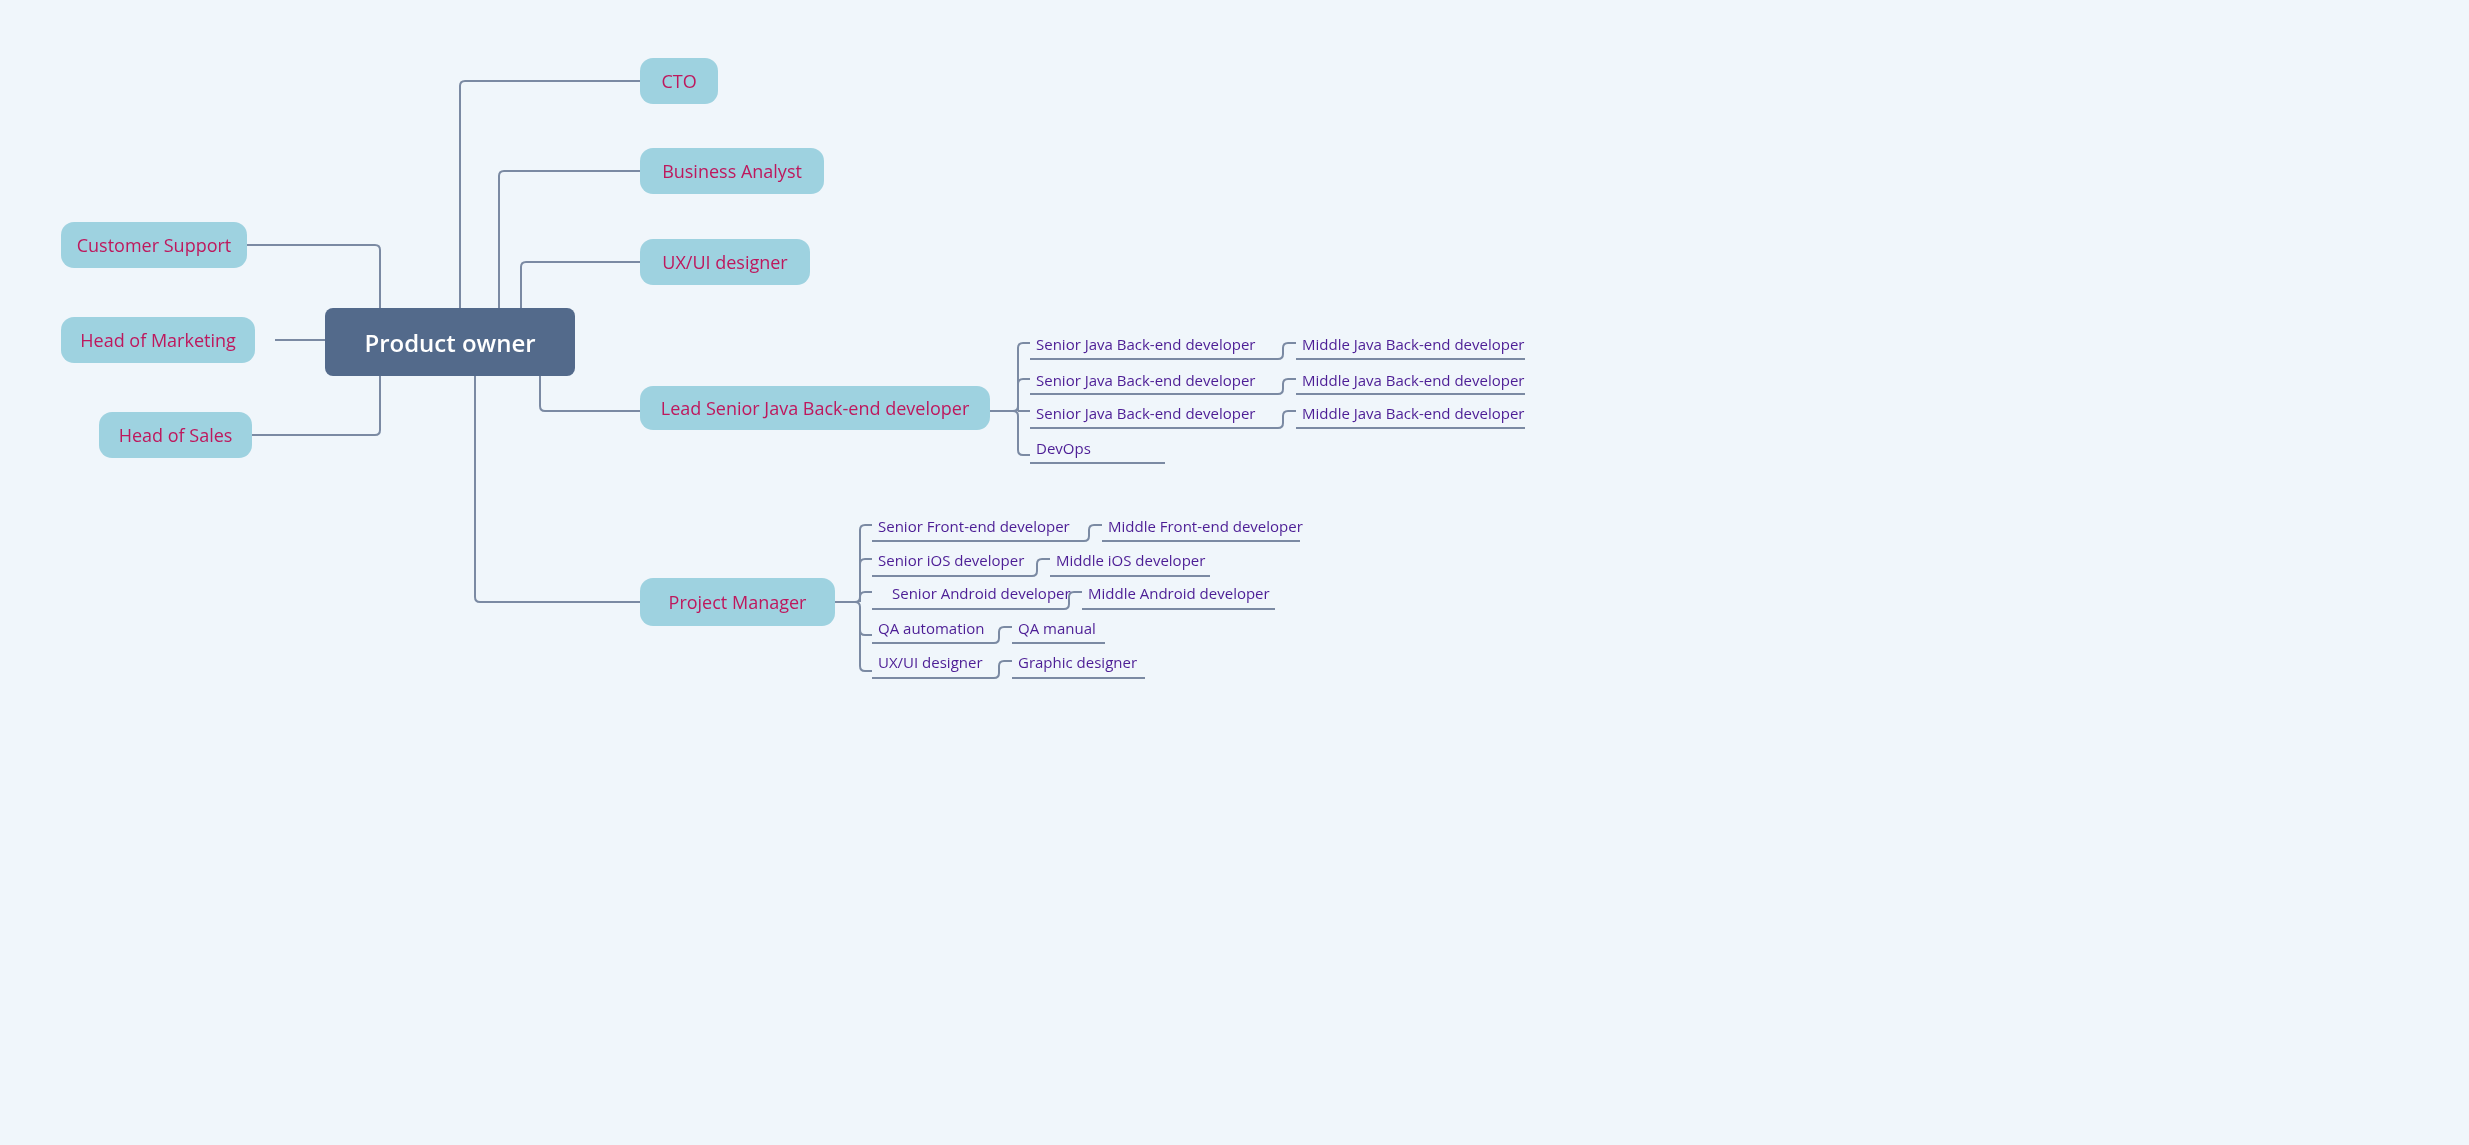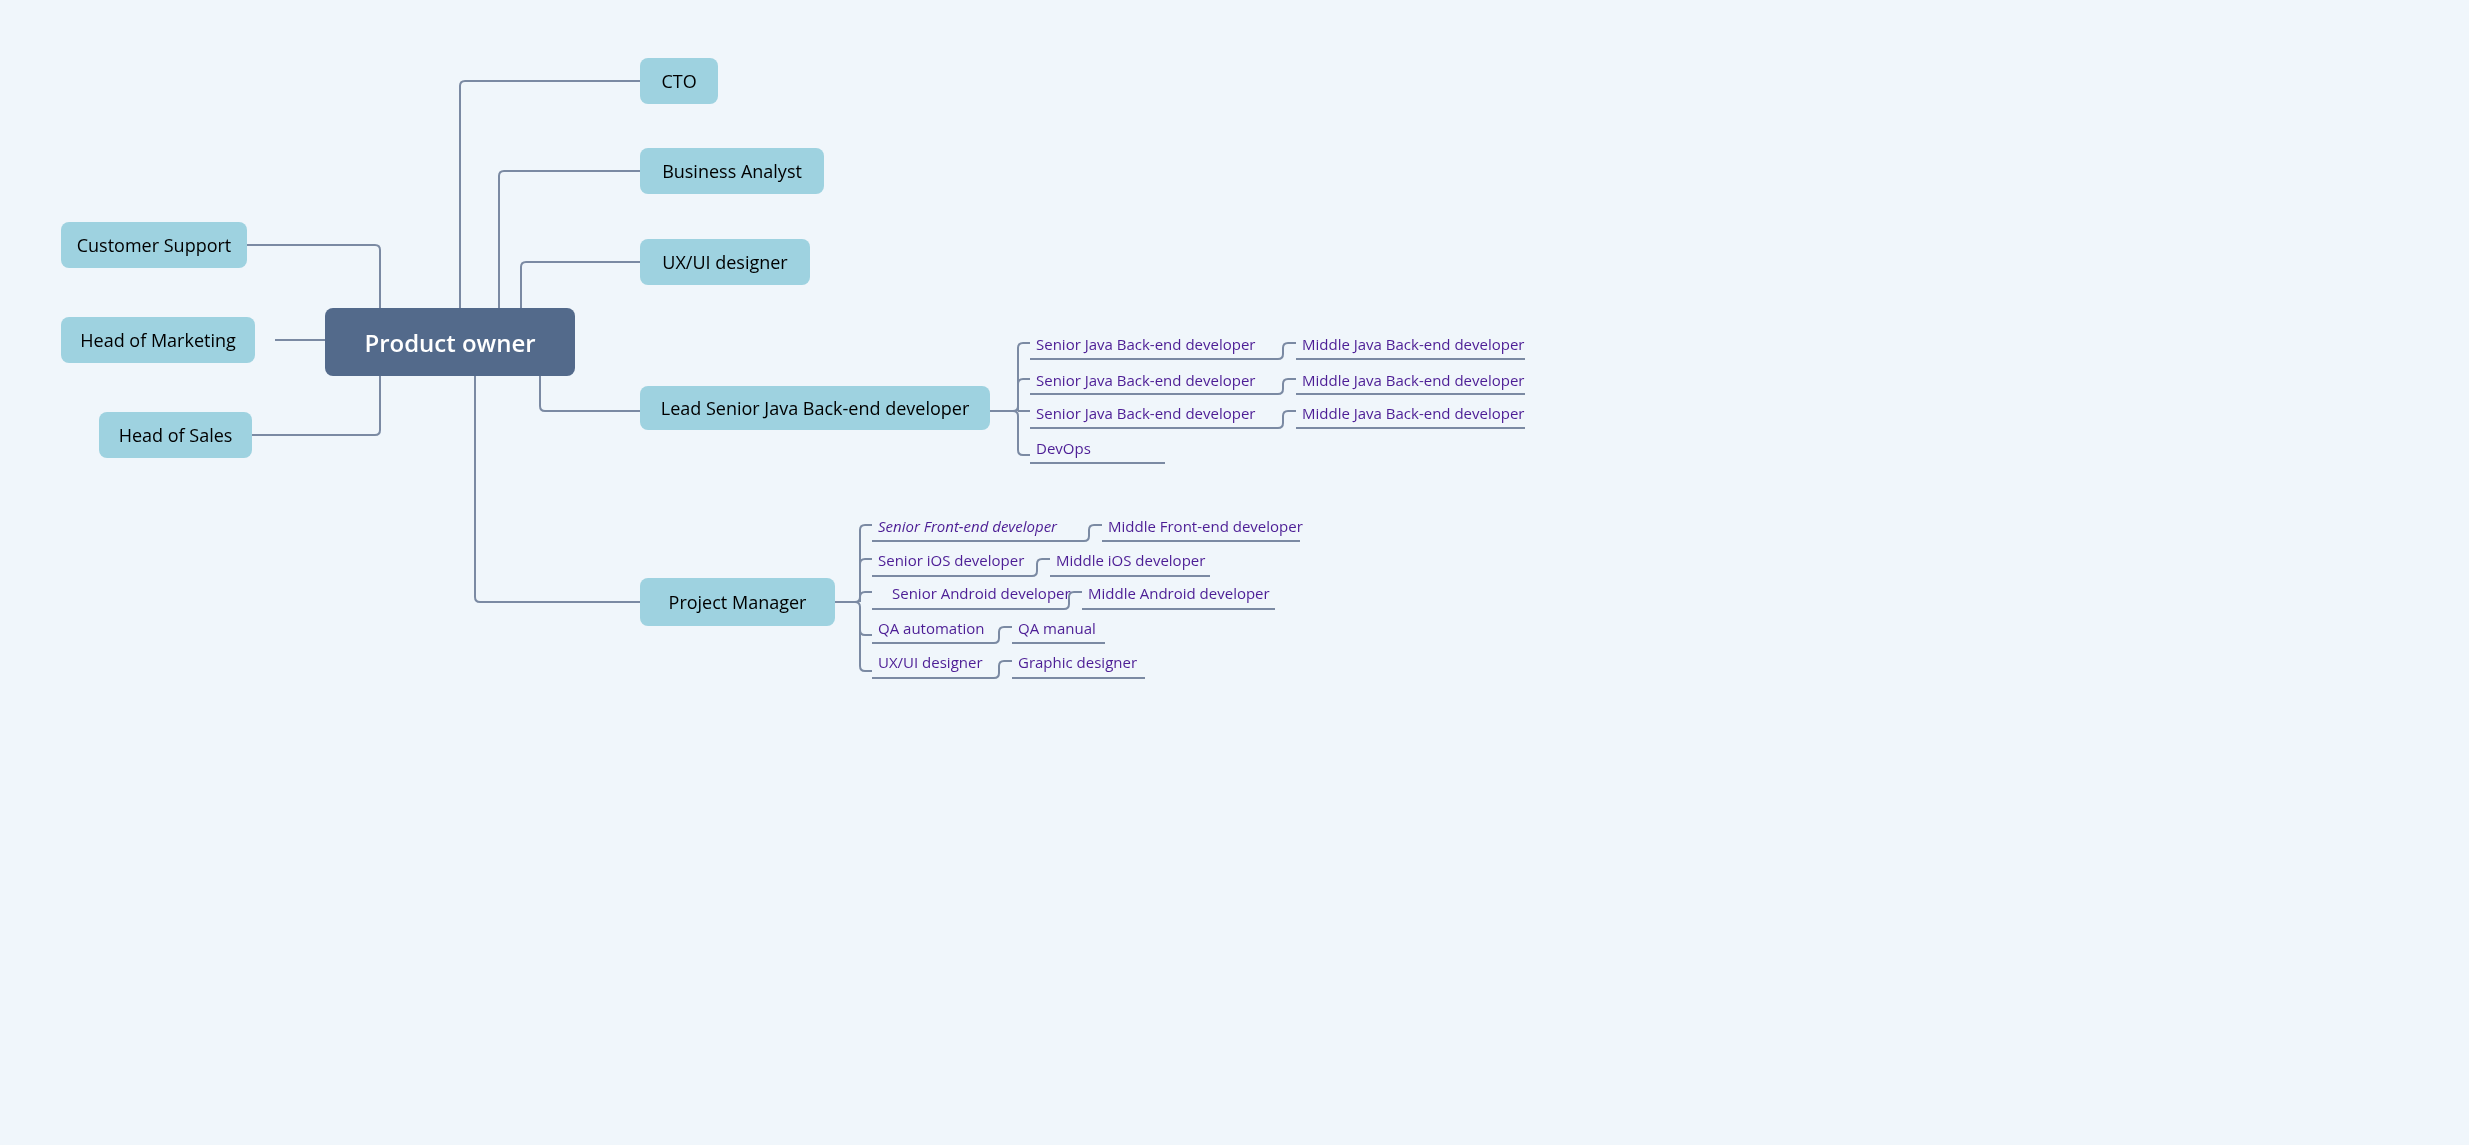--- a/index.html
+++ b/index.html
@@ -1,20 +1,20 @@
 <!DOCTYPE html>
 <html><head>
 <meta charset="utf-8">
 <style>
   html,body{margin:0;padding:0;background:#f0f6fb;font-family:"Open Sans","Helvetica Neue",Arial,sans-serif;}
   .canvas{position:relative;width:1545px;height:717px;}
   svg.connectors{position:absolute;inset:0;width:1545px;height:717px;pointer-events:none;}
   .node{position:absolute;border-radius:8px;display:flex;align-items:center;justify-content:center;box-sizing:border-box;white-space:nowrap;}
   .root{background:#536a8b;color:#fff;font-size:24px;font-weight:600;padding:16px 26px;}
-  .pill{background:#9ed2e0;color:#000000;font-size:18px;padding:0 26px;}
+  .pill{background:#9ed2e0;color:#be185d;font-size:18px;padding:0 26px;border-radius:13px;}
   .leaf{position:absolute;color:#4c1d95;font-size:15px;white-space:nowrap;}
 </style>
 </head>
 <body>
 
 <div class="canvas">
 
   <svg class="connectors" viewBox="0 0 1545 717">
     <g fill="none" stroke="#7b8aa3" stroke-width="2">
 
@@ -85,21 +85,21 @@
   <div class="node pill" style="left:640px;top:578px;width:195px;height:48px;">Project Manager</div>
 
   <div class="leaf" style="left:1036px;top:334px;">Senior  Java Back-end developer</div>
   <div class="leaf" style="left:1302px;top:334px;">Middle  Java Back-end developer</div>
   <div class="leaf" style="left:1036px;top:370px;">Senior  Java Back-end developer</div>
   <div class="leaf" style="left:1302px;top:370px;">Middle  Java Back-end developer</div>
   <div class="leaf" style="left:1036px;top:403px;">Senior  Java Back-end developer</div>
   <div class="leaf" style="left:1302px;top:403px;">Middle  Java Back-end developer</div>
   <div class="leaf" style="left:1036px;top:438px;">DevOps</div>
 
-  <div class="leaf" style="left:878px;top:516px;font-style:italic;">Senior Front-end developer</div>
+  <div class="leaf" style="left:878px;top:516px;">Senior Front-end developer</div>
   <div class="leaf" style="left:1108px;top:516px;">Middle Front-end developer</div>
   <div class="leaf" style="left:878px;top:550px;">Senior iOS developer</div>
   <div class="leaf" style="left:1056px;top:550px;">Middle iOS developer</div>
   <div class="leaf" style="left:878px;top:583px;margin-left:14px;">Senior Android developer</div>
   <div class="leaf" style="left:1088px;top:583px;">Middle Android developer</div>
   <div class="leaf" style="left:878px;top:618px;">QA automation</div>
   <div class="leaf" style="left:1018px;top:618px;">QA manual</div>
   <div class="leaf" style="left:878px;top:652px;">UX/UI designer</div>
   <div class="leaf" style="left:1018px;top:652px;">Graphic designer</div>
 

